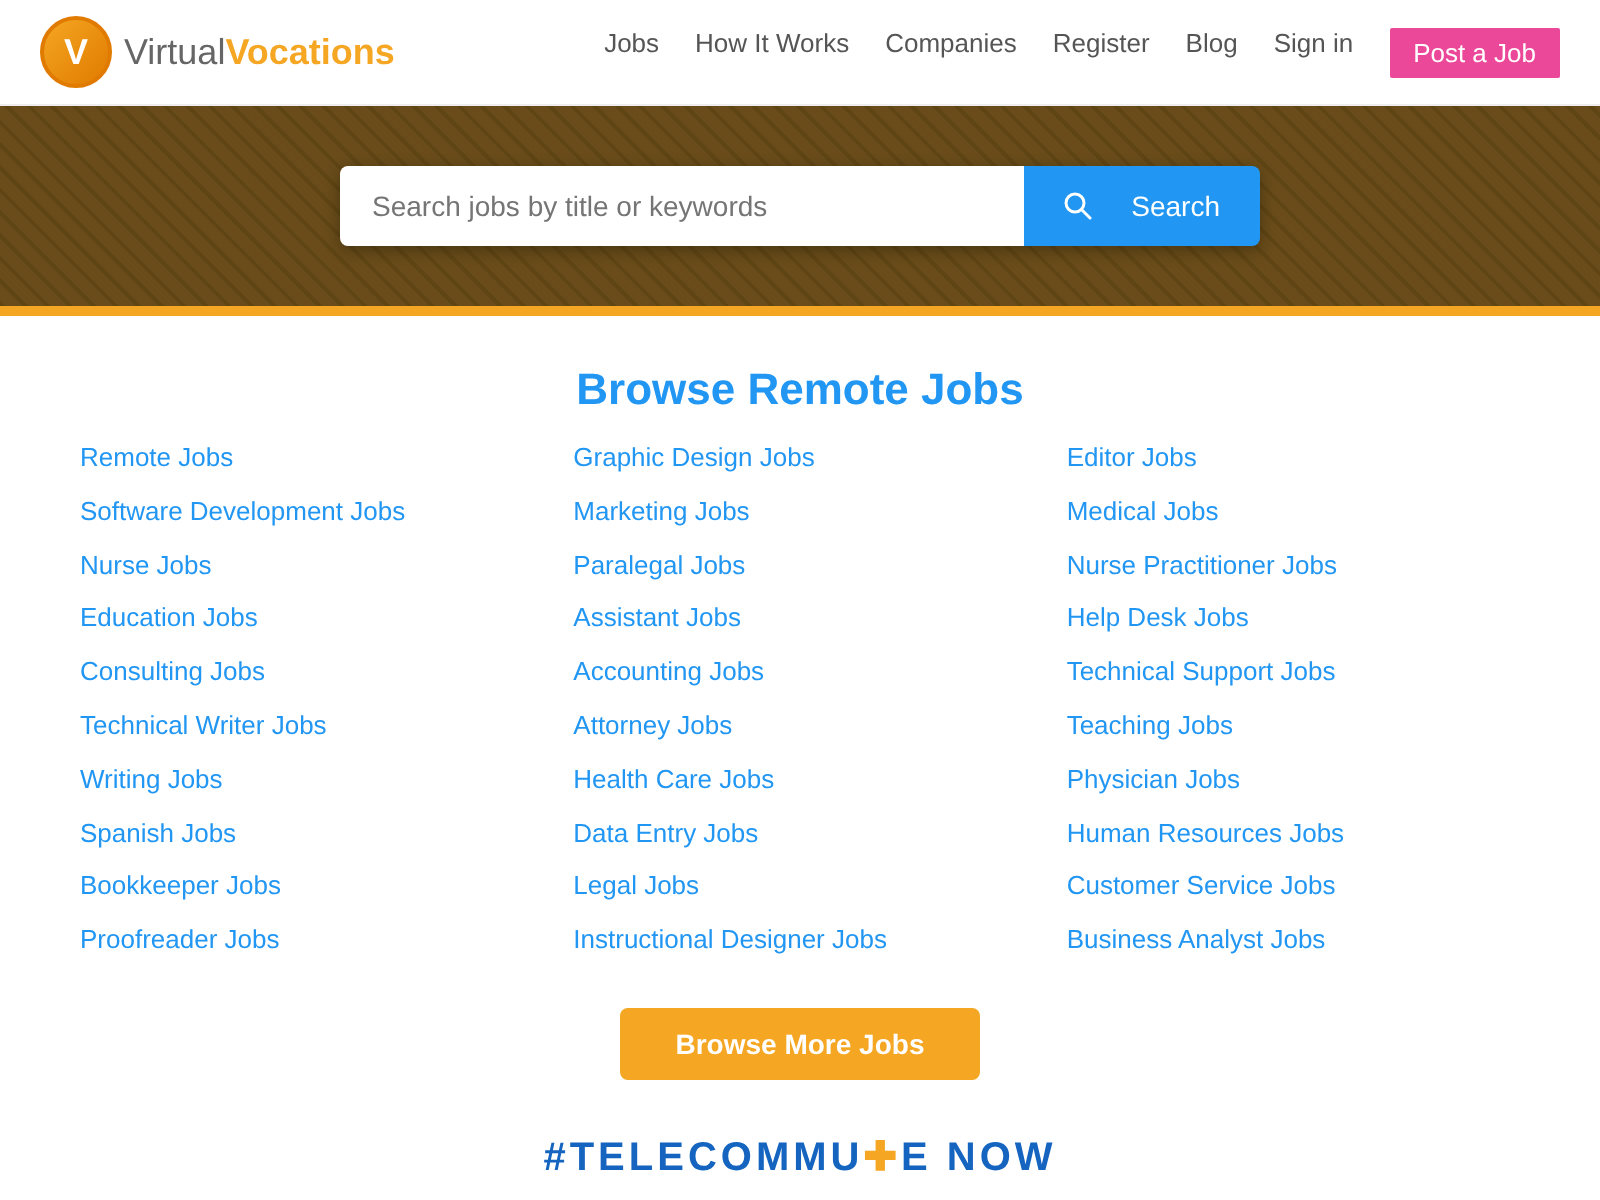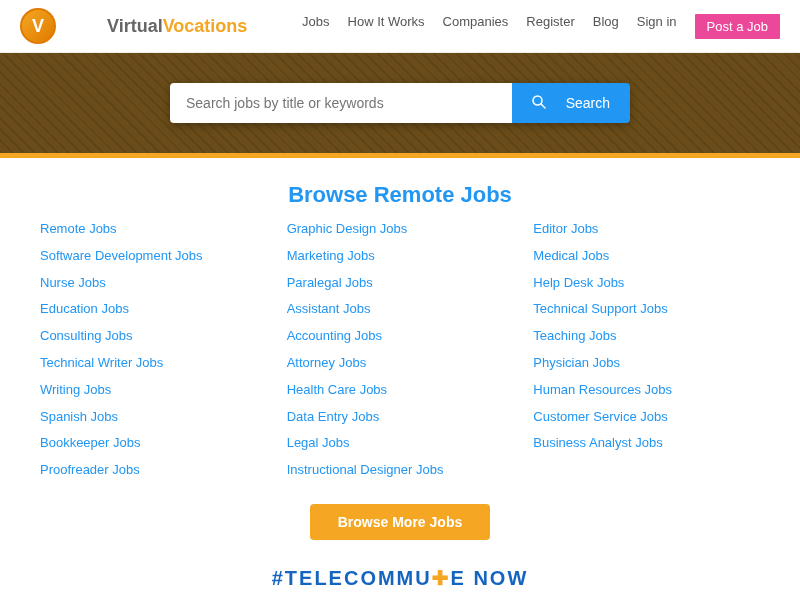--- a/index.html
+++ b/index.html
@@ -25,21 +25,21 @@
       border-radius: 50%;
       background: linear-gradient(135deg, #f5a623, #e07b00);
       display: flex;
       align-items: center;
       justify-content: center;
       font-weight: bold;
       font-size: 18px;
       color: #fff;
       border: 2px solid #e07b00;
     }
-    .logo-text-virtual { color: #666; font-size: 18px; font-weight: bold; margin-left: 45px; }
+    .logo-text-virtual { color: #666; font-size: 18px; font-weight: normal; }
     .logo-text-vocations { color: #f5a623; font-size: 18px; font-weight: bold; }
     .nav {
       display: flex;
       gap: 18px;
     }
     .nav a {
       text-decoration: none;
       color: #555;
       font-size: 13px;
     }
@@ -75,20 +75,21 @@
       color: #999;
     }
     .search-btn {
       background: #2196F3;
       color: #fff;
       border: none;
       padding: 12px 20px;
       cursor: pointer;
       font-size: 14px;
       display: flex;
+      align-items: center;
       gap: 20px;
     }
 
     
     .orange-bar {
       height: 5px;
       background: #f5a623;
     }
 
     
@@ -208,20 +209,21 @@
       <a href="#">Accounting Jobs</a>
       <a href="#">Attorney Jobs</a>
       <a href="#">Health Care Jobs</a>
       <a href="#">Data Entry Jobs</a>
       <a href="#">Legal Jobs</a>
       <a href="#">Instructional Designer Jobs</a>
     </div>
     <div class="browse-col">
       <a href="#">Editor Jobs</a>
       <a href="#">Medical Jobs</a>
+      <a href="#">Nurse Practitioner Jobs</a>
       <a href="#">Help Desk Jobs</a>
       <a href="#">Technical Support Jobs</a>
       <a href="#">Teaching Jobs</a>
       <a href="#">Physician Jobs</a>
       <a href="#">Human Resources Jobs</a>
       <a href="#">Customer Service Jobs</a>
       <a href="#">Business Analyst Jobs</a>
     </div>
   </div>
 

